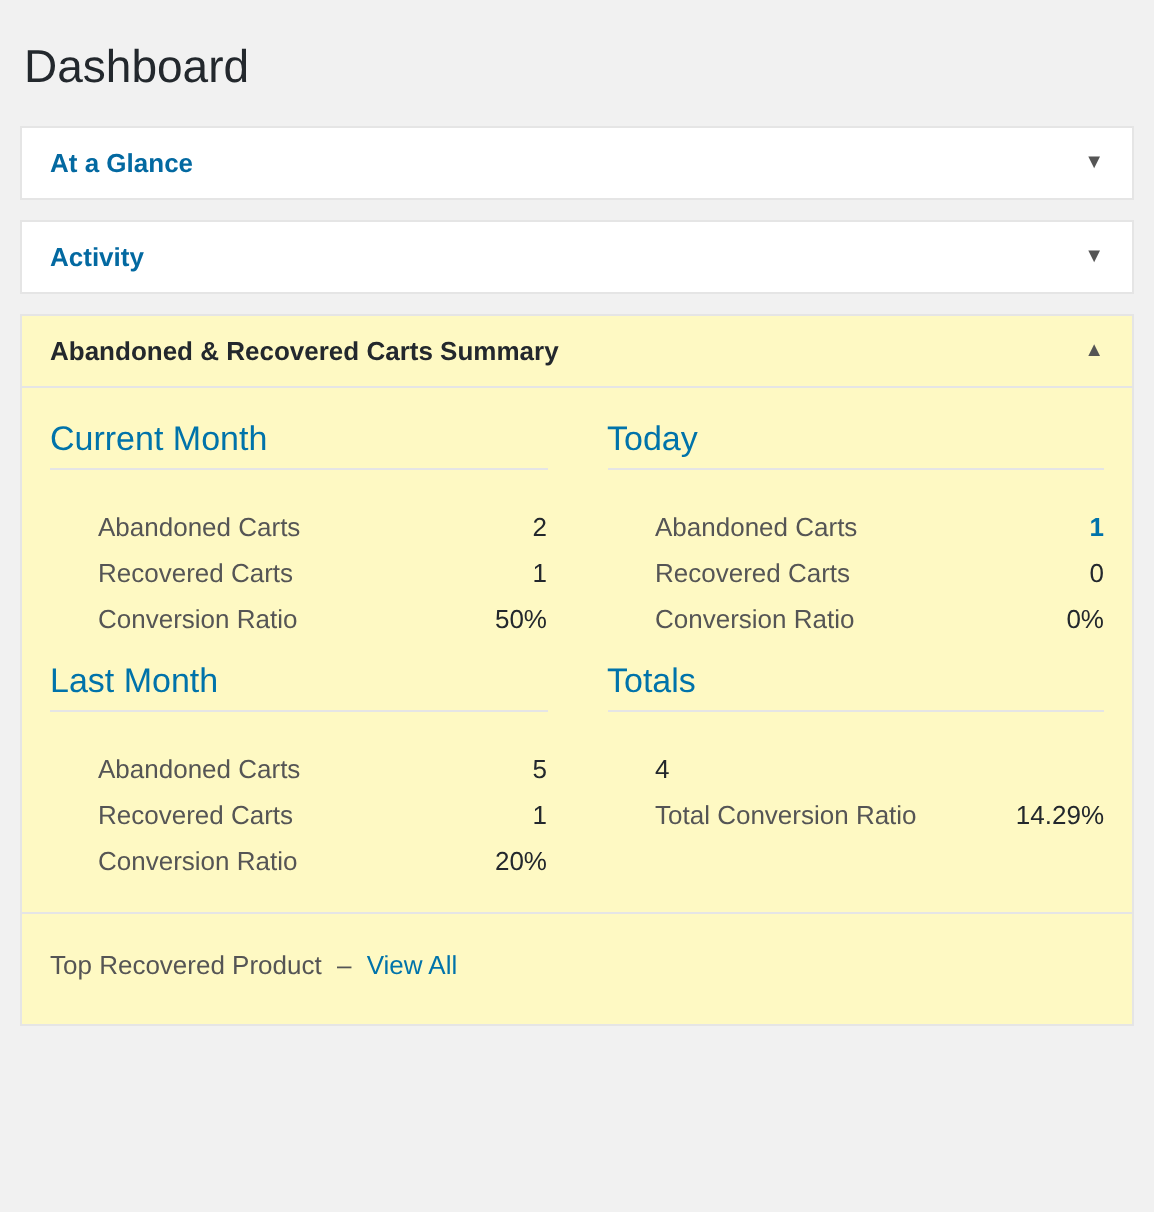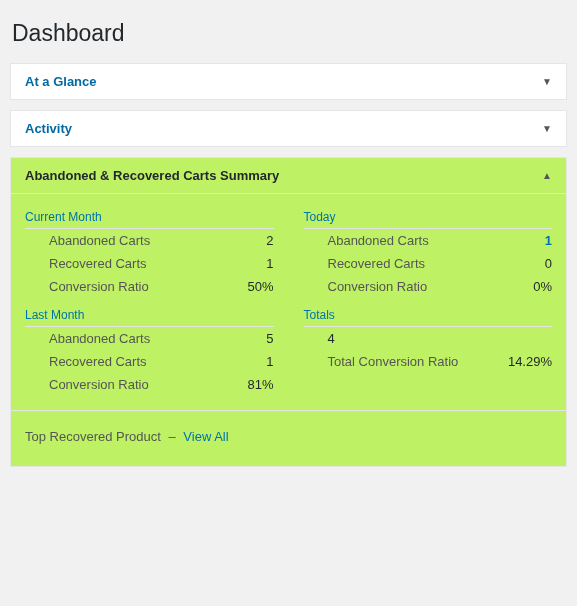--- a/index.html
+++ b/index.html
@@ -34,21 +34,21 @@
     .widget-header-title {
       font-weight: 700;
       font-size: 13px;
       color: #0369a1;
     }
     .widget-toggle-icon {
       font-size: 10px;
       color: #555;
     }
     .summary-widget {
-      background: #bef264;
+      background: #fef9c3;
       border: 1px solid #e5e5e5;
       margin-bottom: 10px;
       width: 557px;
     }
     .summary-header {
       display: flex;
       justify-content: space-between;
       align-items: center;
       padding: 10px 14px;
       border-bottom: 1px solid #e5e5e5;
@@ -67,23 +67,23 @@
     .col {
       flex: 1;
       padding-right: 20px;
     }
     .col:last-child {
       padding-right: 0;
       padding-left: 10px;
     }
     .section-label {
       color: #0073aa;
-      font-size: 12px;
-      font-weight: 400;
-      margin-bottom: 0;
+      font-size: 17px;
+      font-weight: 400;
+      margin-bottom: 17px;
       margin-top: 4px;
       padding-bottom: 4px;
       border-bottom: 1px solid #e5e5e5;
     }
     .stat-row {
       display: flex;
       justify-content: space-between;
       align-items: center;
       padding: 4px 0;
       font-size: 13px;
@@ -183,21 +183,21 @@
       <div class="stat-row">
         <span class="stat-label">Abandoned Carts</span>
         <span class="stat-value">5</span>
       </div>
       <div class="stat-row">
         <span class="stat-label">Recovered Carts</span>
         <span class="stat-value">1</span>
       </div>
       <div class="stat-row">
         <span class="stat-label">Conversion Ratio</span>
-        <span class="stat-value bold">81%</span>
+        <span class="stat-value bold">20%</span>
       </div>
     </div>
 
     <div class="col">
 
       <div class="section-label">Today</div>
       <div class="stat-row">
         <span class="stat-label">Abandoned Carts</span>
         <span class="stat-value blue">1</span>
       </div>

